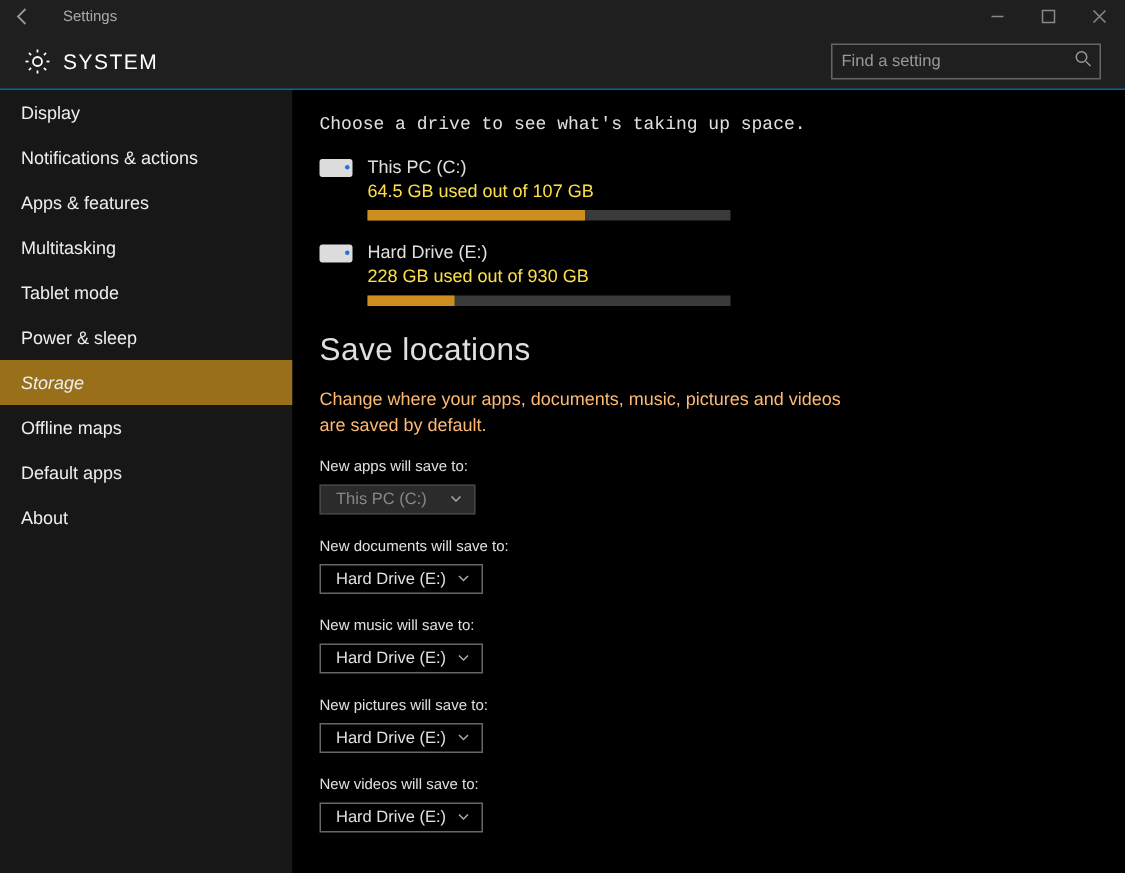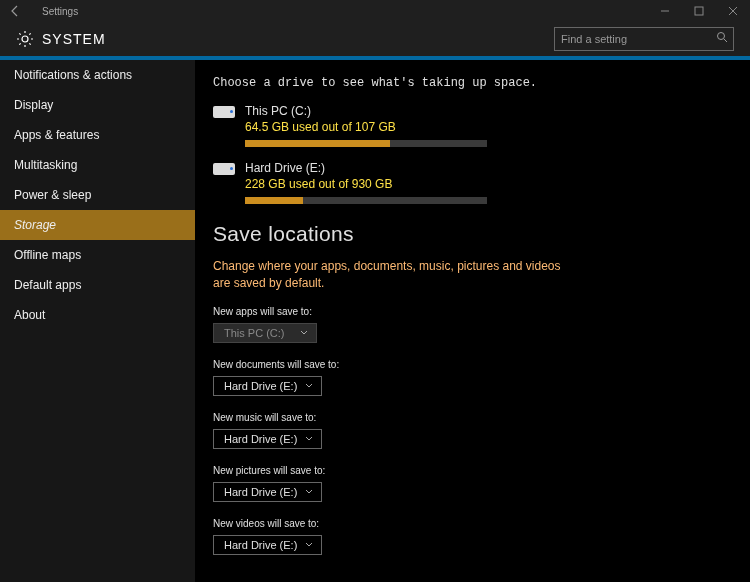--- a/index.html
+++ b/index.html
@@ -2,21 +2,21 @@
 <html><head>
 <meta charset="utf-8">
 <style>
 *{box-sizing:border-box;margin:0;padding:0;font-family:"Segoe UI",Arial,sans-serif;}
 body{width:750px;height:582px;background:#000;color:#fff;overflow:hidden;position:relative;}
 .titlebar{height:22px;background:#1f1f1f;display:flex;align-items:center;padding-left:6px;font-size:10px;color:#aaa;}
 .titlebar .back{width:20px;display:flex;justify-content:center;font-size:14px;color:#999;}
 .titlebar .tlabel{margin-left:16px;}
 .winbtns{position:absolute;right:0;top:0;height:22px;display:flex;}
 .winbtn{width:34px;display:flex;align-items:center;justify-content:center;color:#888;}
-.header{height:38px;background:#1f1f1f;display:flex;align-items:center;padding:0 16px;border-bottom:4px solid #0369a1;}
+.header{height:38px;background:#1f1f1f;display:flex;align-items:center;padding:0 16px;border-bottom:1px solid #0369a1;}
 .header .gear{color:#fff;font-size:16px;margin-right:8px;}
 .header .htitle{font-size:14px;letter-spacing:1px;}
 .searchwrap{margin-left:auto;position:relative;}
 .search{width:180px;height:24px;background:#1f1f1f;border:1px solid #666;color:#999;padding:0 22px 0 6px;font-size:11px;}
 .search::placeholder{color:#999;}
 .searchicon{position:absolute;right:6px;top:4px;color:#999;font-size:11px;}
 .main{display:flex;height:522px;}
 .sidebar{width:195px;background:#171717;display:flex;flex-direction:column;font-size:12px;}
 .navitem{padding:8px 14px;color:#eee;cursor:default;}
 .navitem.selected{background:#9a6f1a;font-style:italic;}
@@ -93,24 +93,25 @@
       <svg width="12" height="12" viewBox="0 0 12 12">
           <circle cx="5" cy="5" r="3.5" stroke="#999" fill="none"></circle>
           <line x1="8" y1="8" x2="11" y2="11" stroke="#999"></line>
         </svg>
     </span>
   </div>
 </div>
 
 <div class="main">
   <div class="sidebar" id="sidebar">
+      <div class="navitem">Display</div>
       <div class="navitem">Notifications &amp; actions</div>
-      <div class="navitem">Display</div>
       <div class="navitem">Apps &amp; features</div>
       <div class="navitem">Multitasking</div>
+      <div class="navitem">Tablet mode</div>
       <div class="navitem">Power &amp; sleep</div>
       <div class="navitem selected">Storage</div>
       <div class="navitem">Offline maps</div>
       <div class="navitem">Default apps</div>
       <div class="navitem">About</div>
     </div>
   <div class="content">
     <div class="desc">Choose a drive to see what's taking up space.</div>
     <div id="drives">
         <div class="drive">

